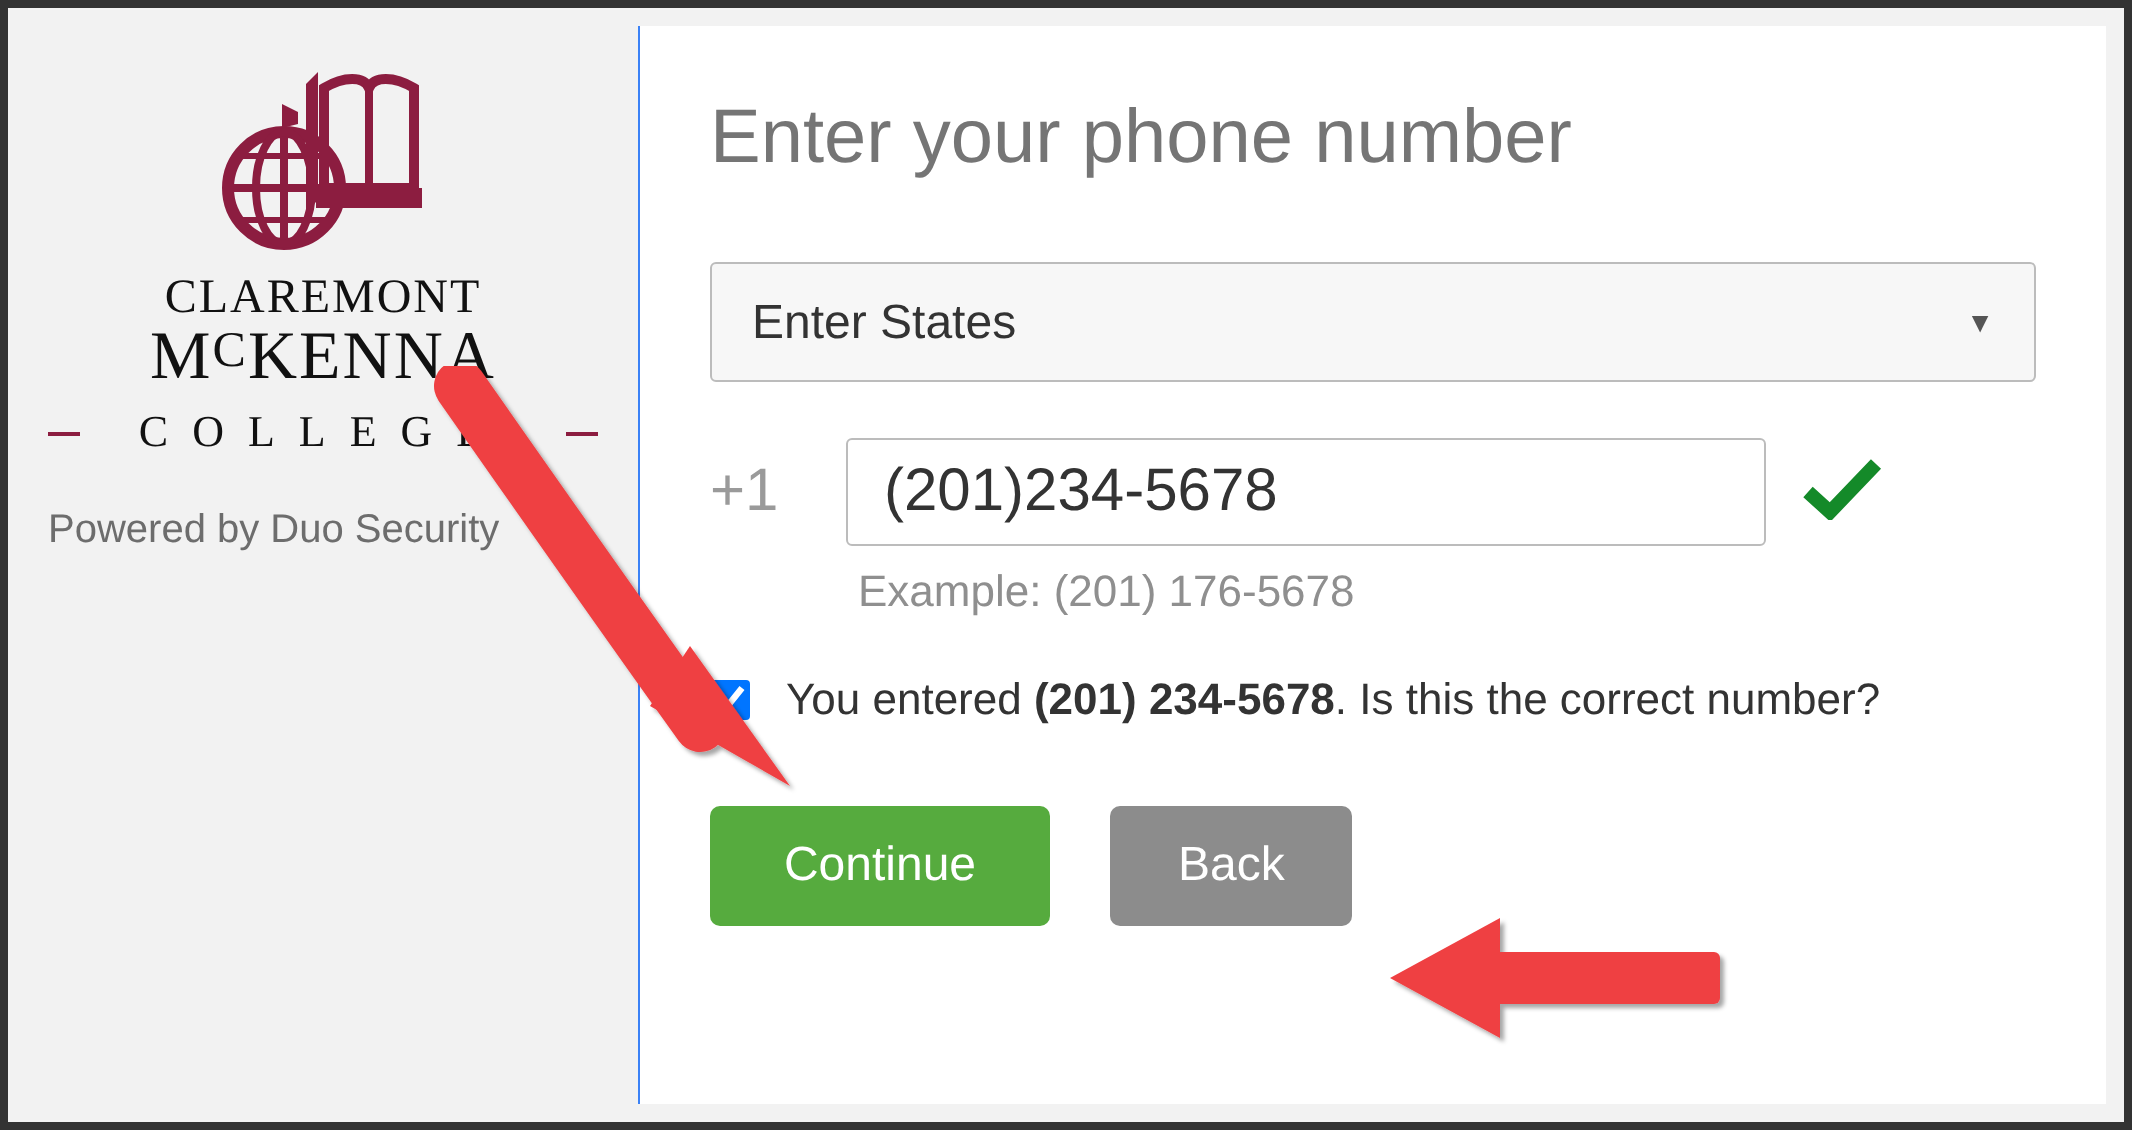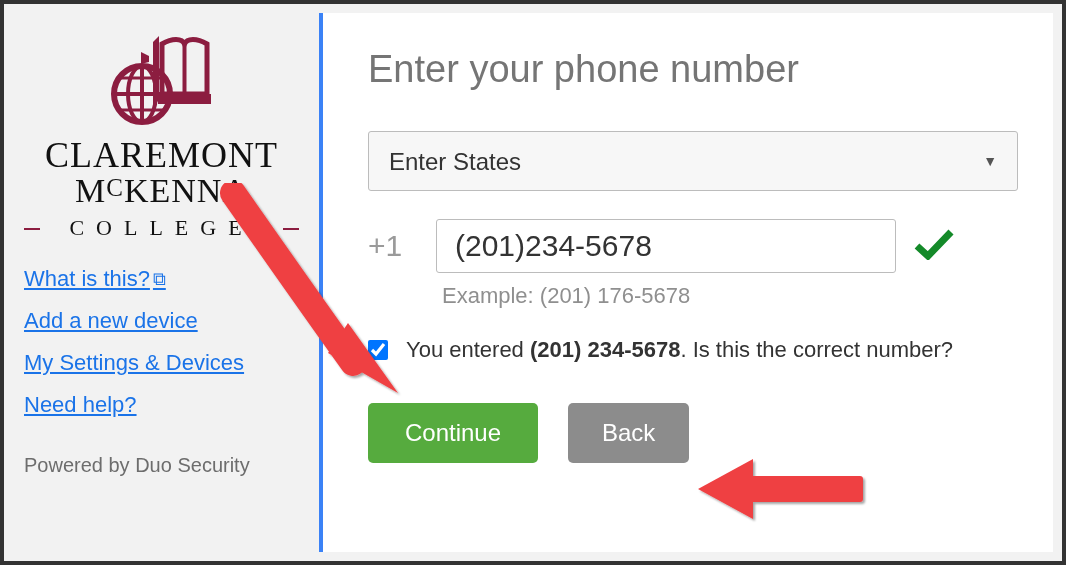--- a/index.html
+++ b/index.html
@@ -22,21 +22,21 @@
       padding: 30px 20px 20px 20px;
       background: #f2f2f2;
     }
     .logo-wrap {
       text-align: center;
       margin-bottom: 25px;
     }
     .logo-top { display:block; margin: 0 auto 8px; }
     .brand-1 {
       font-family: "Trajan Pro", Georgia, serif;
-      font-size: 36px;
+      font-size: 24px;
       letter-spacing: 1px;
       color: #111;
       text-align:center;
       line-height: 1;
     }
     .brand-2 {
       font-family: "Trajan Pro", Georgia, serif;
       font-size: 34px;
       letter-spacing: 1px;
       color: #111;
@@ -79,22 +79,22 @@
     }
     .powered {
       color: #6d6d6d;
       font-size: 20px;
       margin-top: 20px;
     }
     .main {
       flex: 1;
       background: #fff;
       margin: 9px 9px 9px 0;
-      border-left: 4px solid #3b82f6;
-      padding: 35px 35px 30px 45px;
+      border-left: 1px solid #3b82f6;
+      padding: 35px 35px 30px 35px;
       position: relative;
     }
     .h1 {
       font-size: 38px;
       color: #757575;
       font-weight: 400;
       margin-bottom: 40px;
     }
     .select-wrap {
       position: relative;
@@ -203,26 +203,20 @@
           <path d="M34,18 L42,22 L42,28 L34,30 Z" fill="#8c1d40"></path>
         </g>
       </svg>
       <div class="brand-1">CLAREMONT</div>
       <div class="brand-2">
         <span>M</span><span style="font-size:25px;vertical-align:6px;">C</span><span>KENNA</span>
       </div>
       <div class="brand-3">COLLEGE</div>
     </div>
 
-    <div class="links">
-      <div><a><span>What is this?</span><span class="ext-icon">⧉</span></a></div>
-      <div><a>Add a new device</a></div>
-      <div><a>My Settings &amp; Devices</a></div>
-      <div><a>Need help?</a></div>
-    </div>
 
     <div class="powered">Powered by Duo Security</div>
   </aside>
 
   <main class="main">
     <h1 class="h1">Enter your phone number</h1>
 
     <div class="select-wrap">
       <span>Enter States</span>
       <span class="caret">▼</span>

